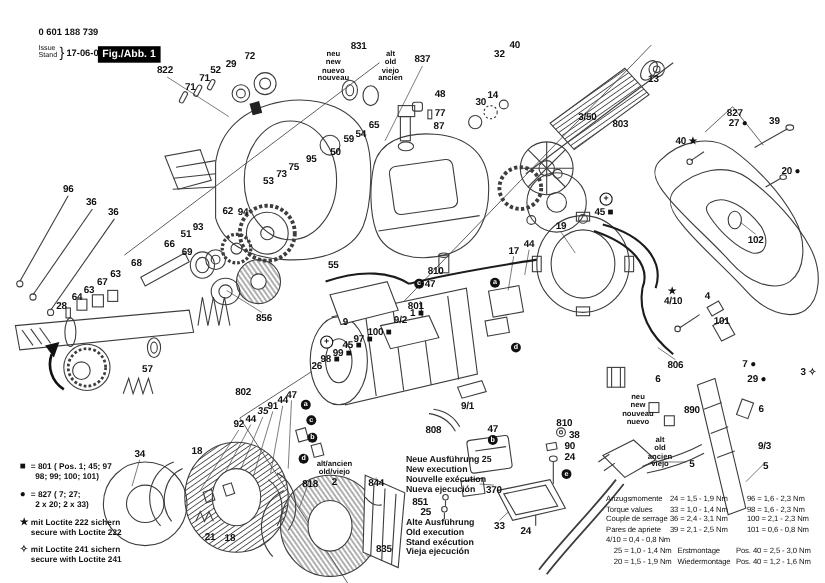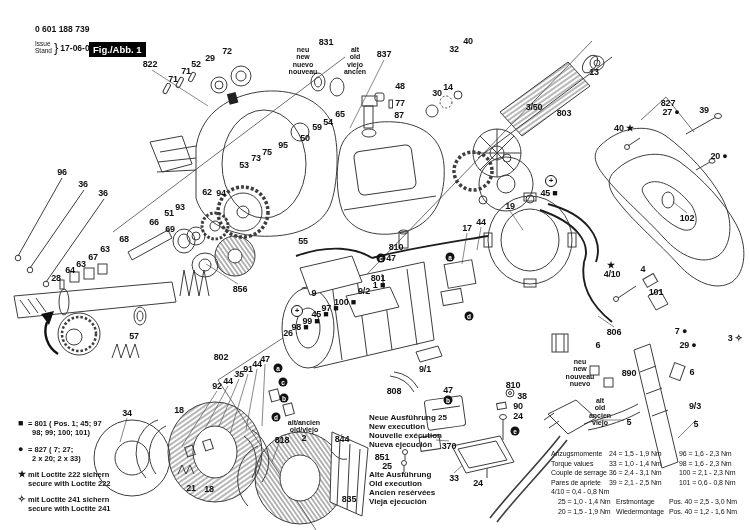--- a/index.html
+++ b/index.html
@@ -506,21 +506,21 @@
       </div>
       <div class="exec" style="left: 369px; top: 413px;">
         <div>Neue Ausführung 25</div>
         <div>New execution</div>
         <div>Nouvelle exécution</div>
         <div>Nueva ejecución</div>
       </div>
       <div class="exec" style="left: 369px; top: 470px;">
         <div>Alte Ausführung</div>
         <div>Old execution</div>
-        <div>Ancien resérvées</div>
+        <div>Stand exécution</div>
         <div>Vieja ejecución</div>
       </div>
       <div class="lrow" style="top: 419px;"><span class="sym">■</span><span>= 801 ( Pos. 1; 45; 97</span><div style="margin-left: 14px;">98; 99; 100; 101)</div></div>
       <div class="lrow" style="top: 445px;"><span class="sym">●</span><span>= 827 ( 7; 27;</span><div style="margin-left: 14px;">2 x 20; 2 x 33)</div></div>
       <div class="lrow" style="top: 470px;"><span class="sym">★</span><span>mit Loctite 222 sichern</span><div style="margin-left: 10px;">secure with Loctite 222</div></div>
       <div class="lrow" style="top: 495px;"><span class="sym">✧</span><span>mit Loctite 241 sichern</span><div style="margin-left: 10px;">secure with Loctite 241</div></div>
       <div class="" id="torque">
         <div class="trow">
           <span class="tc1">Anzugsmomente</span>
           <span class="tc2">24 = 1,5 - 1,9 Nm</span>

